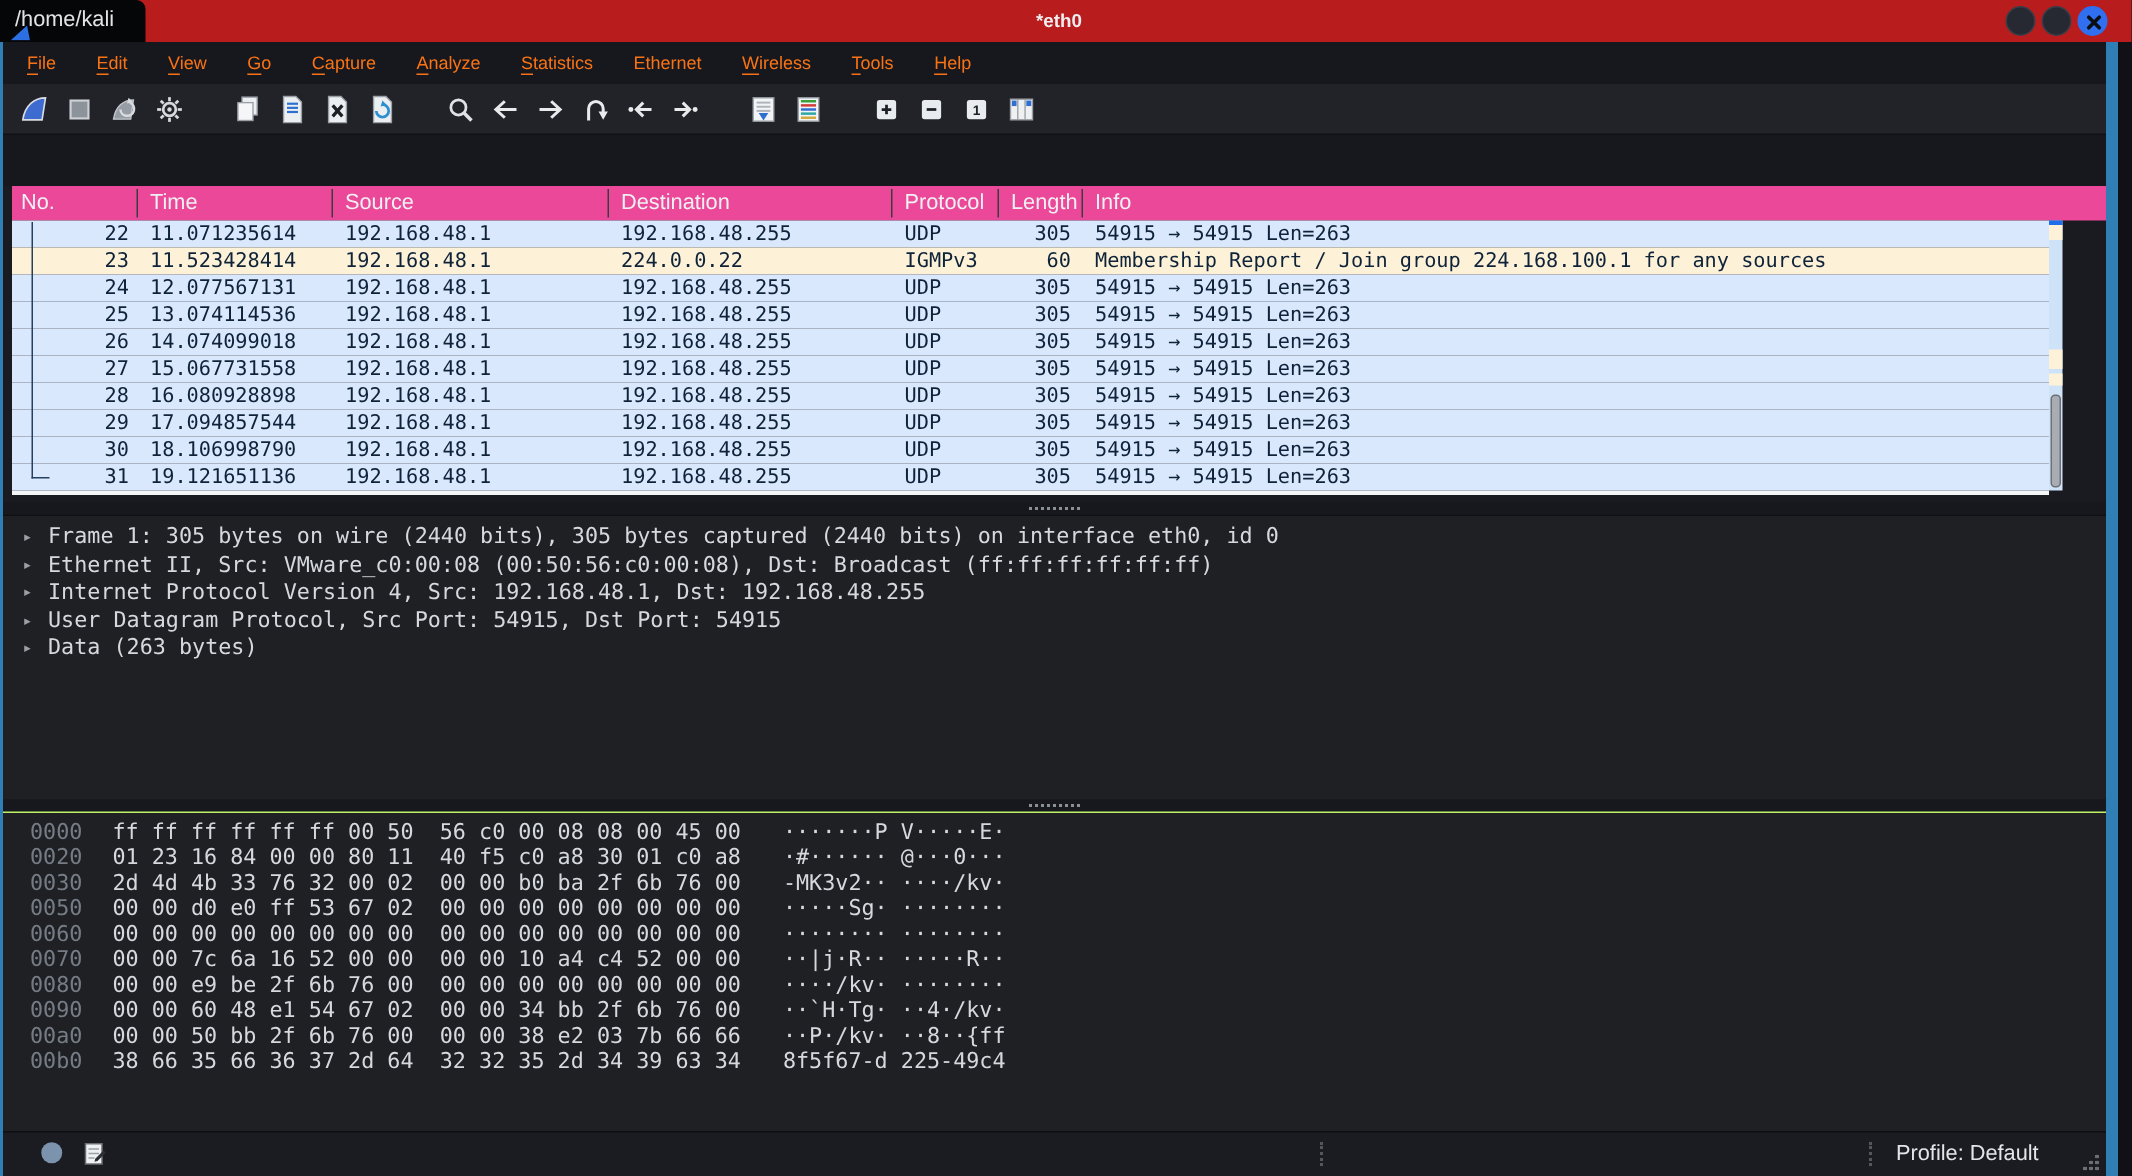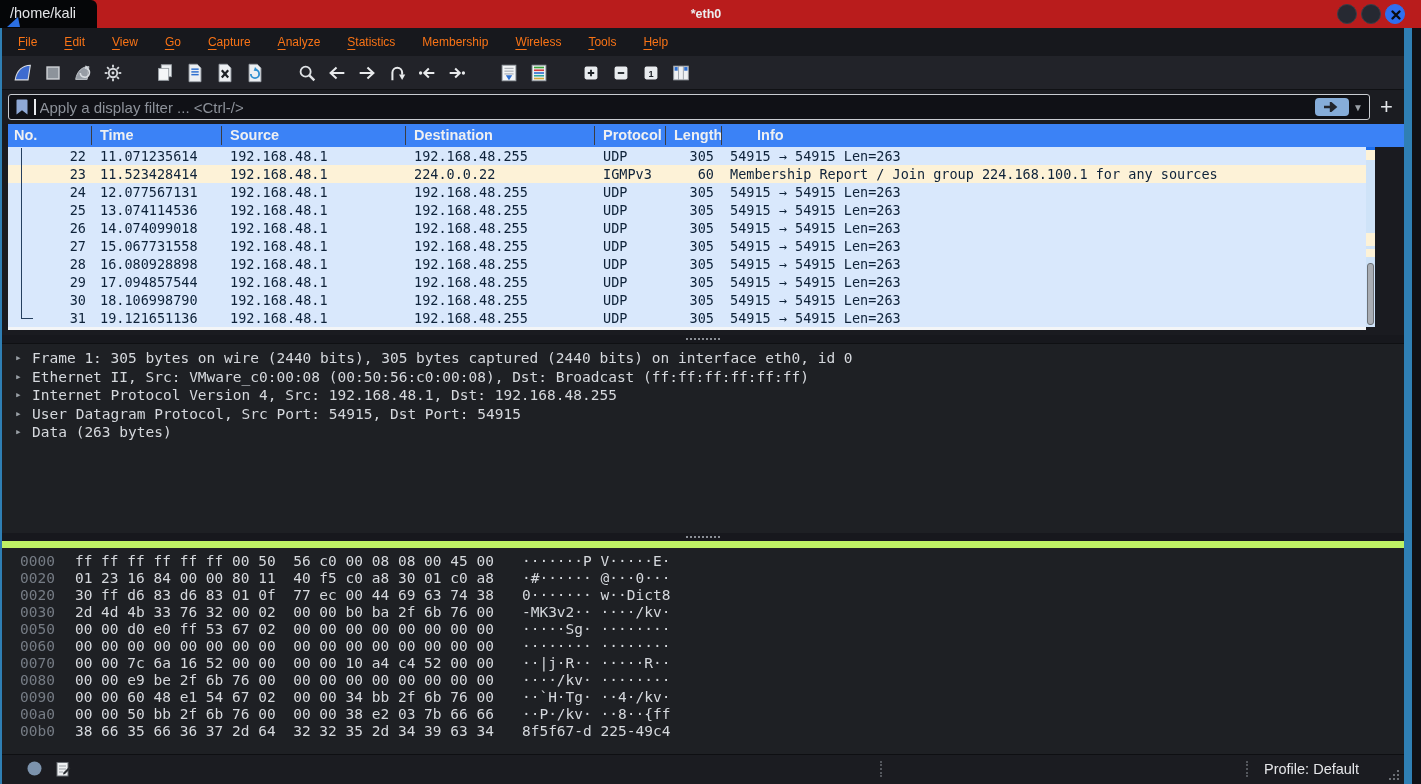--- a/index.html
+++ b/index.html
@@ -43,24 +43,24 @@
   .filter-input{flex:1;background:transparent;border:none;outline:none;color:#d7d9dc;
     font-size:15px;font-family:"Liberation Sans",sans-serif;padding:0 4px;}
   .filter-input::placeholder{color:#8d929a;}
   .apply-btn{flex:0 0 auto;width:34px;height:18px;background:#86add9;border-radius:4px;margin-right:2px;
     display:flex;align-items:center;justify-content:center;}
   .dd-caret{flex:0 0 auto;width:14px;color:#9aa0a6;font-size:10px;text-align:center;margin-right:4px;}
   .plus-btn{margin-left:10px;color:#e3e5e8;font-size:22px;font-weight:300;line-height:26px;}
   
   .plist{position:absolute;top:96px;left:0;right:0;height:211px;background:#1a1b20;}
   .phead{display:grid;grid-template-columns:84px 130px 184px 189px 71px 56px 1fr;height:23px;margin-left:6px;
-    color:#eff0f2;font-size:14.5px;font-weight:bold;align-items:center;background:#3b82f6;}
+    color:#eff0f2;font-size:14.5px;font-weight:normal;align-items:center;background:#ec4899;}
   .phead .hcell{border-right:1px solid #3b3c41;padding-left:8px;height:19px;line-height:19px;white-space:nowrap;overflow:hidden;}
   .phead .hcell:first-child{padding-left:6px;}
-  .phead .hcell:last-child{border-right:none;margin-left:27px;}
+  .phead .hcell:last-child{border-right:none;}
   .prows{position:relative;margin-left:6px;width:1358px;}
   .prow{display:grid;grid-template-columns:84px 130px 184px 189px 71px 56px 1fr;height:18px;
     font-family:"DejaVu Sans Mono","Liberation Mono",monospace;font-size:13.5px;line-height:18px;color:#0e2239;white-space:pre;}
   .prow.udp{background:#d9e8fc;}
   .prow.igmp{background:#fdf2d7;}
   .pcell{overflow:hidden;}
   .pcell.c-no{text-align:right;padding-right:6px;}
   .pcell.c-time,.pcell.c-source,.pcell.c-destination,.pcell.c-protocol,.pcell.c-info{padding-left:8px;}
   .pcell.c-length{text-align:right;padding-right:8px;}
   .bracket{position:absolute;left:13px;top:1px;width:11px;height:170px;
@@ -77,21 +77,21 @@
   .split1{top:307px;}
   .split2{top:505px;}
   
   .details{position:absolute;top:315px;left:0;right:0;height:190px;background:#1e2024;
     border-top:1px solid #0f1013;padding-top:5px;box-sizing:border-box;}
   .dline{height:18.5px;line-height:18.5px;color:#d5d8dd;font-family:"DejaVu Sans Mono","Liberation Mono",monospace;
     font-size:14.5px;white-space:pre;padding-left:30px;position:relative;}
   .dline .tri{position:absolute;left:13px;top:0;color:#9aa0a6;font-size:11px;}
   
   .hexpane{position:absolute;top:513px;left:0;right:0;height:214px;background:#1e2024;
-    border-top:7px solid #bef264;padding-top:5px;box-sizing:border-box;
+    border-top:1px solid #bef264;padding-top:5px;box-sizing:border-box;
     font-family:"DejaVu Sans Mono","Liberation Mono",monospace;font-size:14.5px;}
   .hrow{height:17px;line-height:17px;white-space:pre;}
   .hrow .off{color:#767c85;padding-left:18px;}
   .hrow .hx{color:#d5d8dd;padding-left:20px;}
   .hrow .asc{color:#d5d8dd;padding-left:28px;}
   
   .statusbar{position:absolute;left:0;right:0;bottom:0;height:29px;background:#1b1c21;border-top:1px solid #0e0f12;
     color:#e4e5e8;font-size:14.5px;}
   .sb-icon{position:absolute;top:5px;}
   .sb-expert{left:24px;}
@@ -132,21 +132,21 @@
 <div class="window">
 
   <div class="menubar">
       <div class="menu-item"><u>F</u>ile</div>
       <div class="menu-item"><u>E</u>dit</div>
       <div class="menu-item"><u>V</u>iew</div>
       <div class="menu-item"><u>G</u>o</div>
       <div class="menu-item"><u>C</u>apture</div>
       <div class="menu-item"><u>A</u>nalyze</div>
       <div class="menu-item"><u>S</u>tatistics</div>
-      <div class="menu-item">Membership</div>
+      <div class="menu-item">Ethernet</div>
       <div class="menu-item"><u>W</u>ireless</div>
       <div class="menu-item"><u>T</u>ools</div>
       <div class="menu-item"><u>H</u>elp</div>
     </div>
 
   <div class="toolbar">
       <div class="tgroup">
         <div class="tbtn">
           <svg viewBox="0 0 24 24">
             <path d="M3.5 19.5 C5 9 12 3.5 20 3.5 L17.5 19.5 Z" fill="#3d6bd0" stroke="#d9dce0" stroke-width="1.2"></path>
@@ -301,38 +301,20 @@
             <rect x="4" y="4.5" width="16" height="15" fill="#eef0f2" stroke="#9aa0a6"></rect>
             <line x1="9.3" y1="4.5" x2="9.3" y2="19.5" stroke="#9aa0a6"></line>
             <line x1="14.6" y1="4.5" x2="14.6" y2="19.5" stroke="#9aa0a6"></line>
             <rect x="5" y="5.5" width="3.4" height="4" fill="#2e6fd0"></rect>
             <rect x="15.5" y="5.5" width="3.6" height="4" fill="#2e6fd0"></rect>
           </svg>
         </div>
       </div>
     </div>
 
-  <div class="filterbar">
-    <div class="filter-input-wrap">
-      <span class="bookmark">
-        <svg width="14" height="18" viewBox="0 0 14 18">
-            <path d="M2.5 1.5 h9 a1 1 0 0 1 1 1 V16.5 l-5.5-4.2 L1.5 16.5 V2.5 a1 1 0 0 1 1-1 z" fill="#8fa9d6"></path>
-          </svg>
-      </span>
-      <span class="fcaret"></span>
-      <input class="filter-input" type="text" value="" placeholder="Apply a display filter ... &lt;Ctrl-/&gt;" style="">
-      <span class="apply-btn">
-        <svg width="18" height="10" viewBox="0 0 18 10">
-          <path d="M1 5 h10 M8 1.2 L12.5 5 L8 8.8 Z" stroke="#23262c" stroke-width="2.4" fill="#23262c"></path>
-        </svg>
-      </span>
-      <span class="dd-caret">▼</span>
-    </div>
-    <span class="plus-btn">+</span>
-  </div>
 
   <div class="plist">
     <div class="phead">
         <div class="hcell">No.</div>
         <div class="hcell">Time</div>
         <div class="hcell">Source</div>
         <div class="hcell">Destination</div>
         <div class="hcell">Protocol</div>
         <div class="hcell">Length</div>
         <div class="hcell">Info</div>
@@ -372,21 +354,20 @@
       <div class="dline"><span class="tri">▸</span>Data (263 bytes)</div>
     </div>
 
   <div class="splitter split2">
       <span class="dots"></span>
     </div>
 
   <div class="hexpane">
       <div class="hrow"><span class="off">0000</span><span class="hx">ff ff ff ff ff ff 00 50  56 c0 00 08 08 00 45 00</span><span class="asc">·······P V·····E·</span></div>
       <div class="hrow"><span class="off">0020</span><span class="hx">01 23 16 84 00 00 80 11  40 f5 c0 a8 30 01 c0 a8</span><span class="asc">·#······ @···0···</span></div>
-      <div class="hrow"><span class="off">0020</span><span class="hx">30 ff d6 83 d6 83 01 0f  77 ec 00 44 69 63 74 38</span><span class="asc">0······· w··Dict8</span></div>
       <div class="hrow"><span class="off">0030</span><span class="hx">2d 4d 4b 33 76 32 00 02  00 00 b0 ba 2f 6b 76 00</span><span class="asc">-MK3v2·· ····/kv·</span></div>
       <div class="hrow"><span class="off">0050</span><span class="hx">00 00 d0 e0 ff 53 67 02  00 00 00 00 00 00 00 00</span><span class="asc">·····Sg· ········</span></div>
       <div class="hrow"><span class="off">0060</span><span class="hx">00 00 00 00 00 00 00 00  00 00 00 00 00 00 00 00</span><span class="asc">········ ········</span></div>
       <div class="hrow"><span class="off">0070</span><span class="hx">00 00 7c 6a 16 52 00 00  00 00 10 a4 c4 52 00 00</span><span class="asc">··|j·R·· ·····R··</span></div>
       <div class="hrow"><span class="off">0080</span><span class="hx">00 00 e9 be 2f 6b 76 00  00 00 00 00 00 00 00 00</span><span class="asc">····/kv· ········</span></div>
       <div class="hrow"><span class="off">0090</span><span class="hx">00 00 60 48 e1 54 67 02  00 00 34 bb 2f 6b 76 00</span><span class="asc">··`H·Tg· ··4·/kv·</span></div>
       <div class="hrow"><span class="off">00a0</span><span class="hx">00 00 50 bb 2f 6b 76 00  00 00 38 e2 03 7b 66 66</span><span class="asc">··P·/kv· ··8··{ff</span></div>
       <div class="hrow"><span class="off">00b0</span><span class="hx">38 66 35 66 36 37 2d 64  32 32 35 2d 34 39 63 34</span><span class="asc">8f5f67-d 225-49c4</span></div>
     </div>
 

